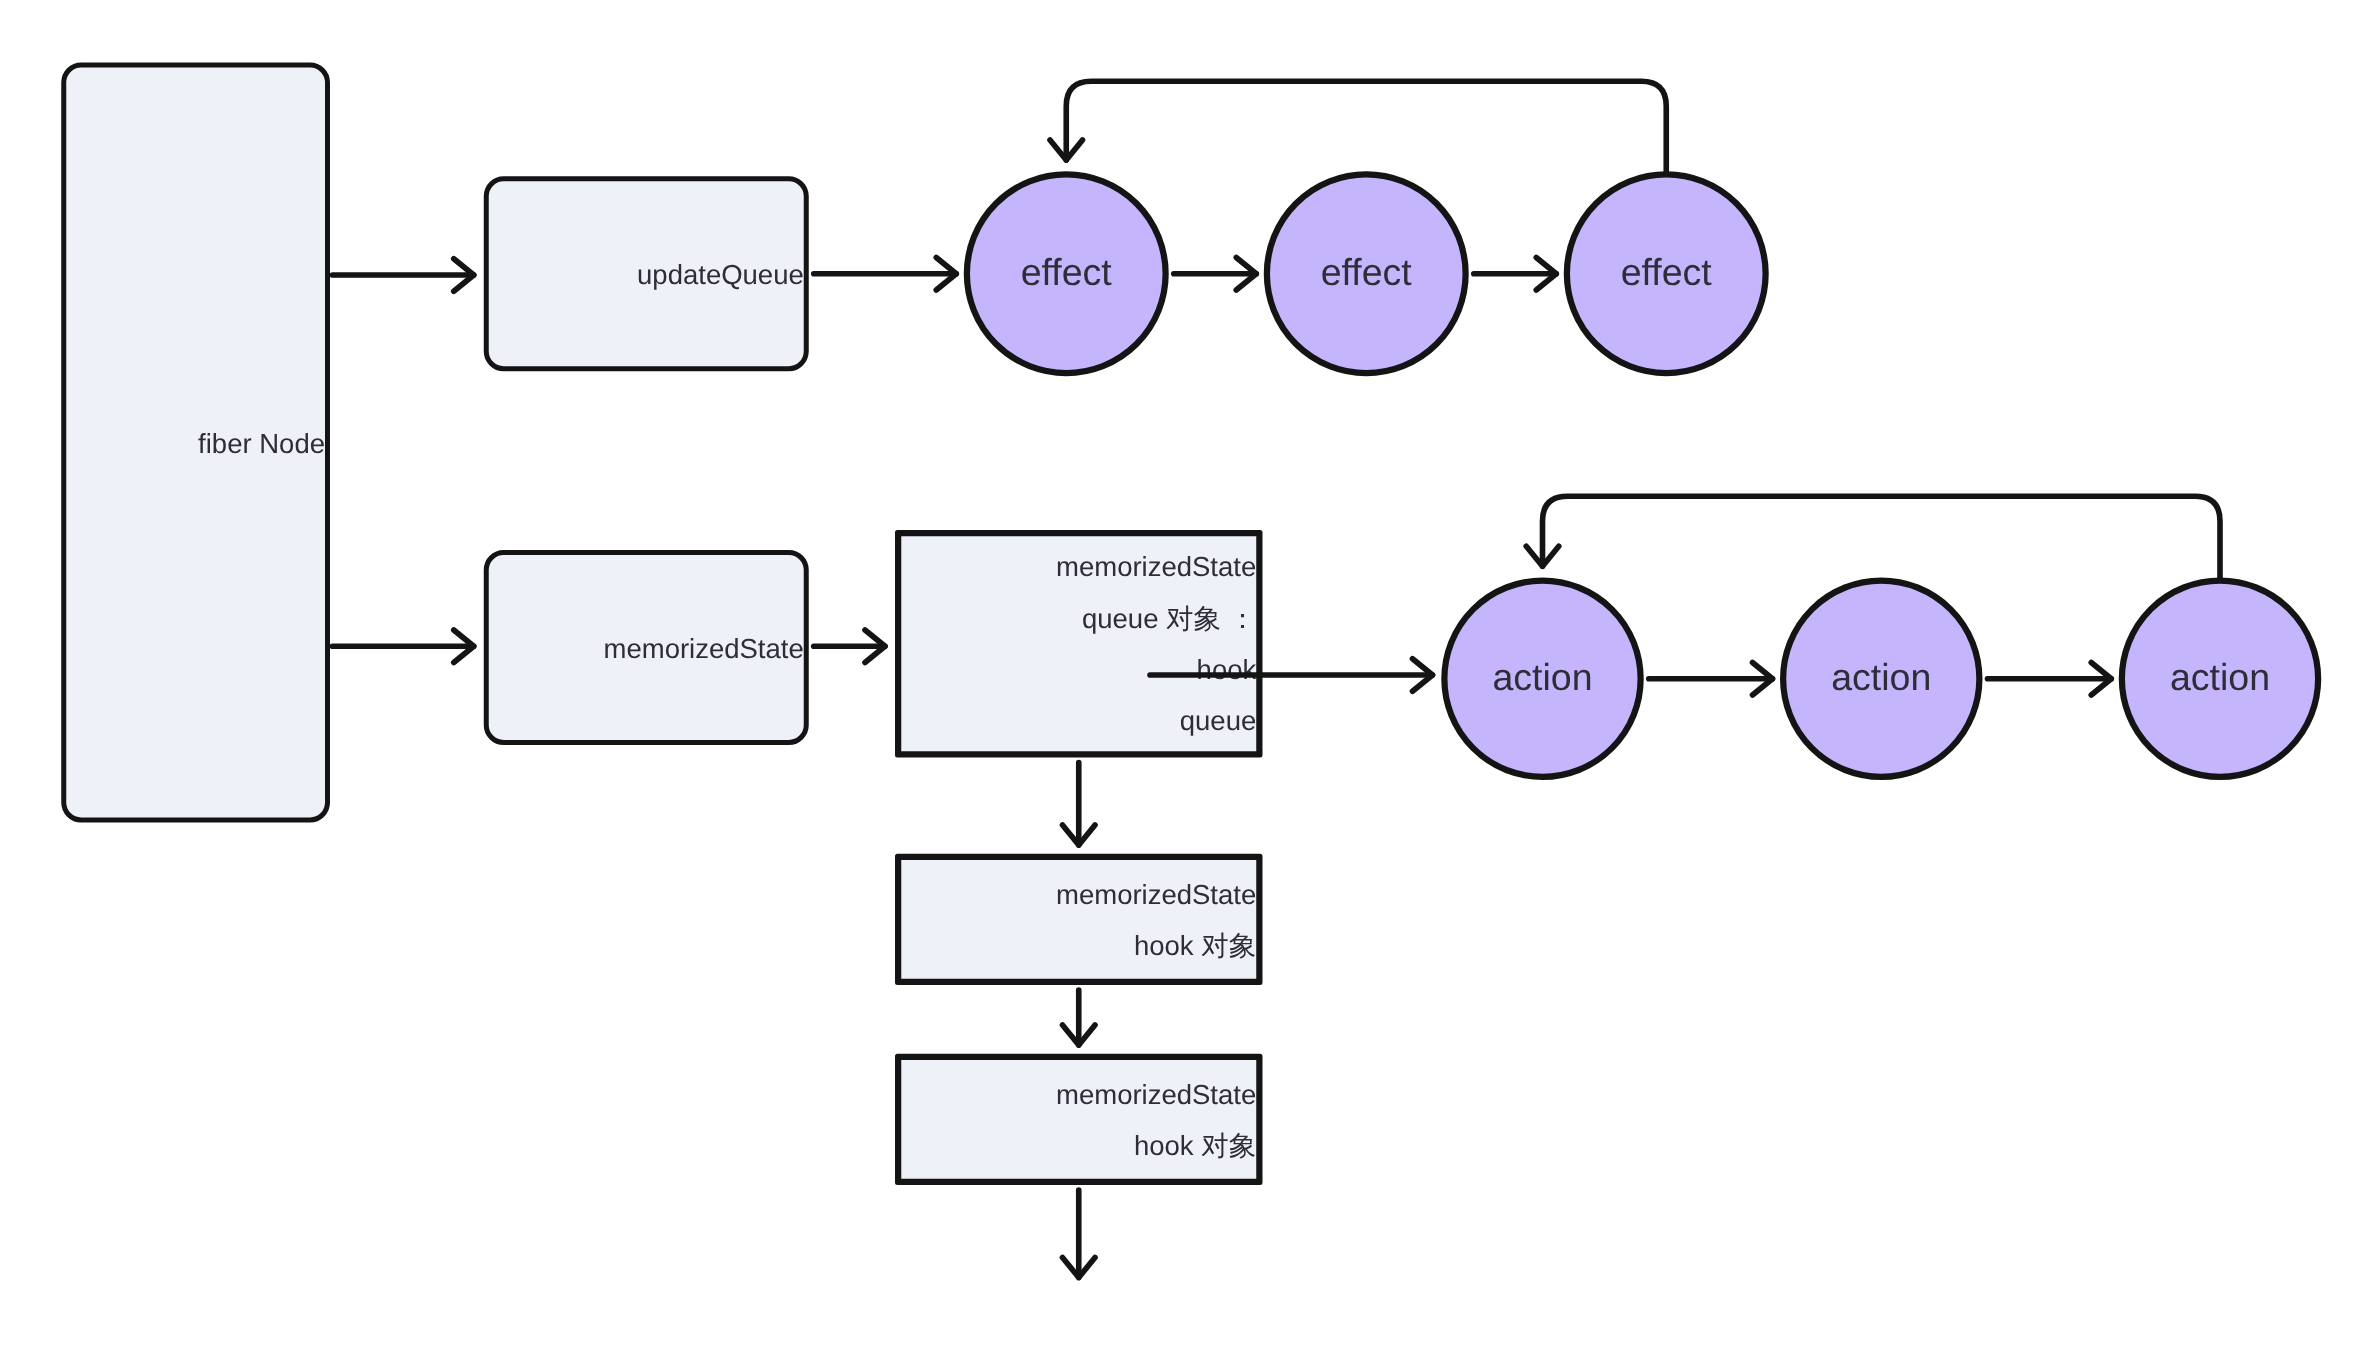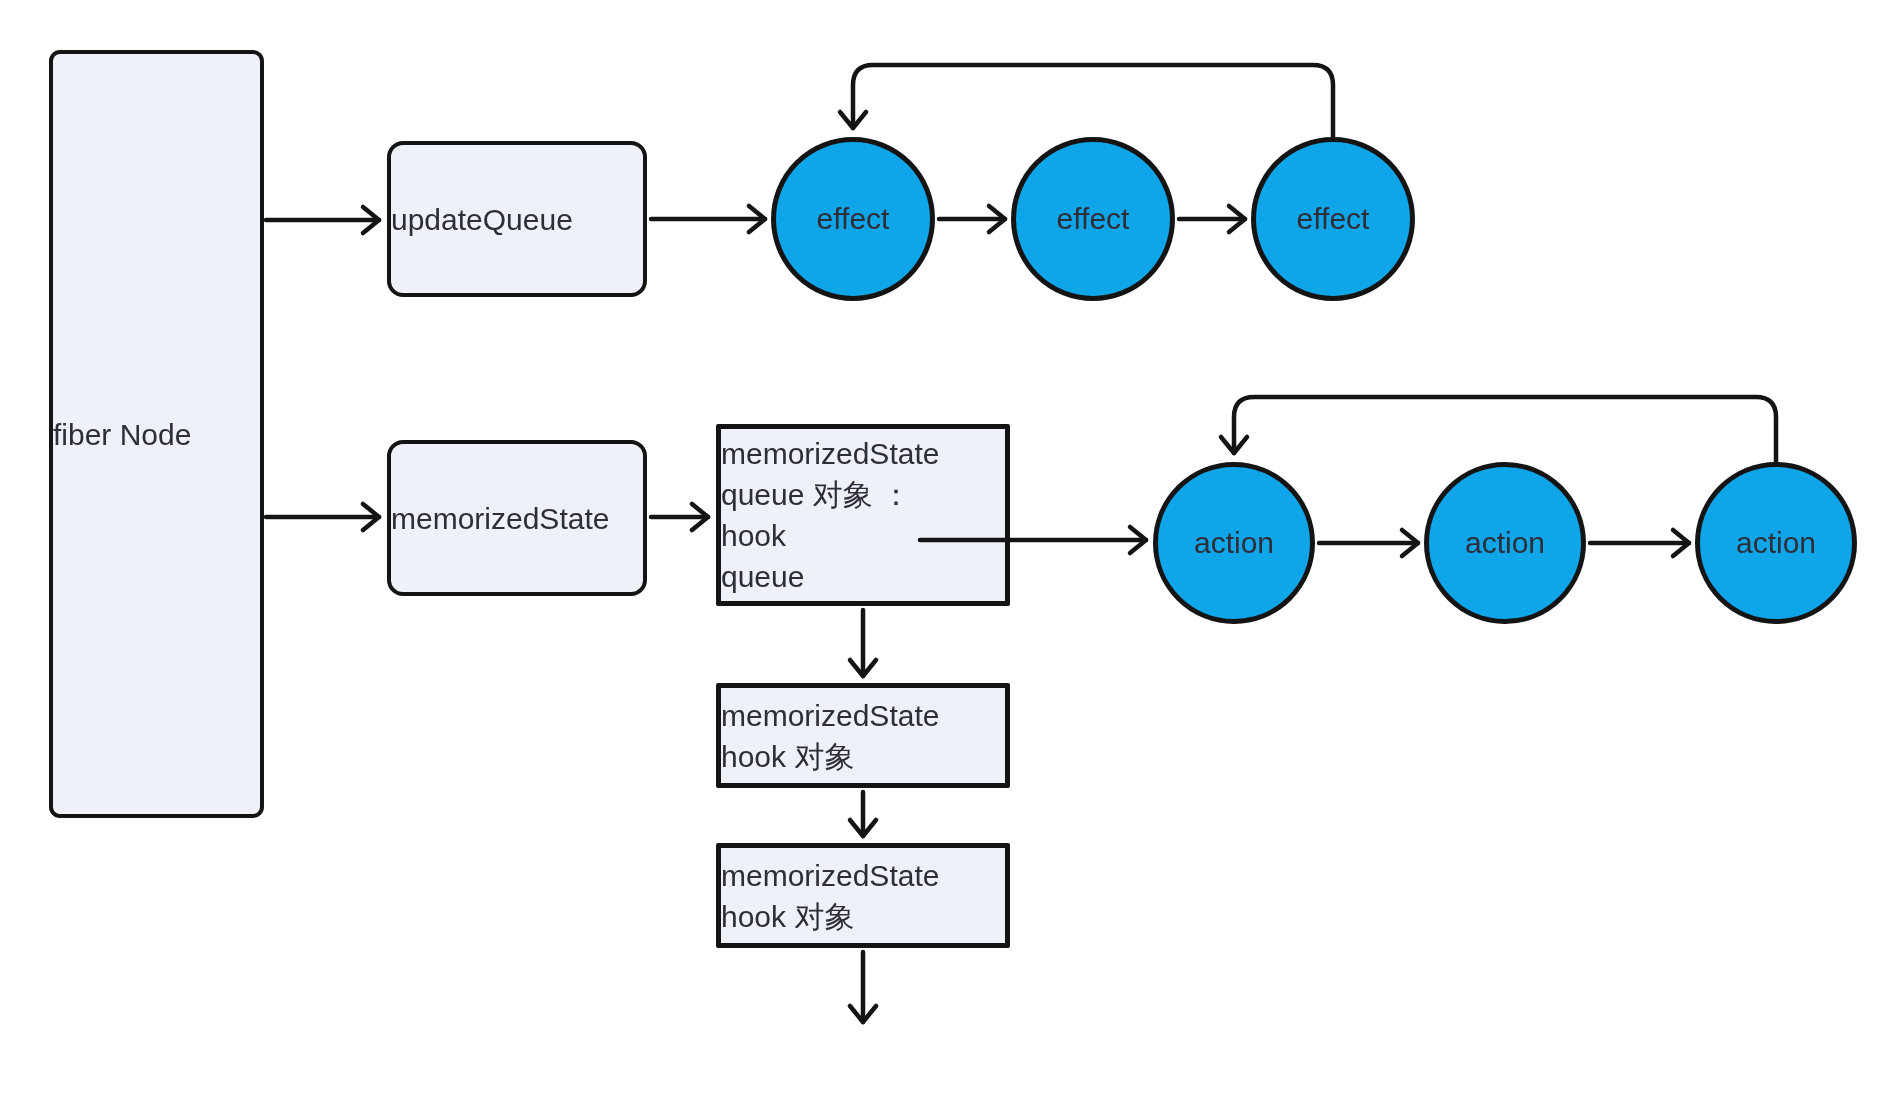--- a/index.html
+++ b/index.html
@@ -14,34 +14,34 @@
     height: 1094px;
     background: #ffffff;
     overflow: hidden;
   }
   .node {
     position: absolute;
     box-sizing: border-box;
     background: #eef1f8;
     border: 4px solid #141414;
     color: #2e2d38;
-    font-size: 30px;
+    font-size: 22px;
     line-height: 41px;
     text-align: center;
     display: flex;
     flex-direction: column;
-    align-items: flex-start;
+    align-items: flex-end;
     justify-content: center;
   }
   .rounded { border-radius: 16px; }
   .square  { border-width: 5px; border-radius: 2px; }
   .circle {
     position: absolute;
     box-sizing: border-box;
-    background: #0ea5e9;
+    background: #c4b5fd;
     border: 5px solid #141414;
     border-radius: 50%;
     color: #2e2d38;
     font-size: 30px;
     display: flex;
     align-items: center;
     justify-content: center;
     text-align: center;
   }
   .arrows {
@@ -66,21 +66,21 @@
     text-shadow: 2px 2px 1px #9e9898;
     white-space: nowrap;
   }
   .line { display: block; }
 </style>
 </head>
 <body>
 
 <div class="stage">
 
-  <div class="node rounded" style="left:49px; top:50px; width:215px; height:768px;border-radius:11px;">
+  <div class="node rounded" style="left:49px; top:50px; width:215px; height:608px;">
     <span class="line">fiber Node</span>
   </div>
 
   <div class="node rounded" style="left:387px; top:141px; width:260px; height:156px;">
     <span class="line">updateQueue</span>
   </div>
 
   <div class="circle" style="left:771px; top:137px; width:164px; height:164px;">
     <span>effect</span>
   </div>

